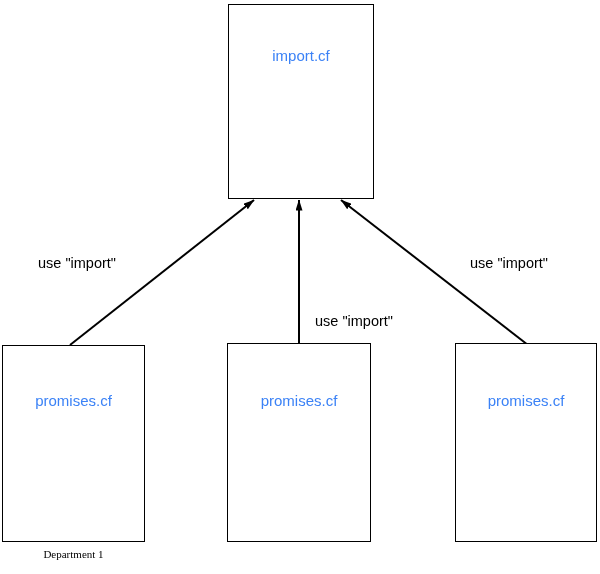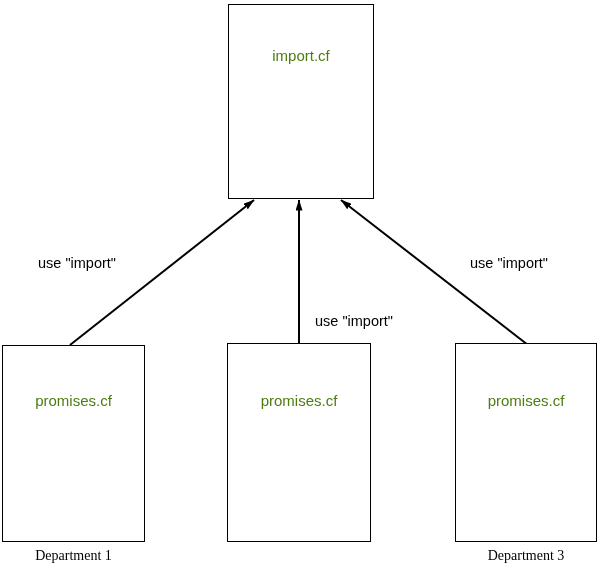--- a/index.html
+++ b/index.html
@@ -29,37 +29,37 @@
     border: 1px solid #000000;
     background: #ffffff;
   }
   .box-label {
     position: absolute;
     left: 0;
     right: 0;
     text-align: center;
     font-family: "Liberation Sans", sans-serif;
     font-size: 15px;
-    color: #4d7c0f;
+    color: #3b82f6;
     white-space: nowrap;
   }
   .edge-label {
     position: absolute;
     font-family: "Liberation Sans", sans-serif;
     font-size: 14.5px;
     color: #000000;
     white-space: nowrap;
     background: #ffffff;
     padding: 0 2px;
   }
   .dept-caption {
     position: absolute;
     text-align: center;
     font-family: "Liberation Serif", serif;
-    font-size: 14px;
+    font-size: 11px;
     color: #000000;
     white-space: nowrap;
   }
 </style>
 </head>
 <body>
 
 <div id="canvas">
 
   <svg class="layer" viewBox="0 0 600 574" xmlns="http://www.w3.org/2000/svg">
@@ -82,19 +82,18 @@
   </div>
   <div class="dept-caption" style="left:2px; top:548px; width:143px;">Department 1</div>
 
   <div class="box" style="left:227px; top:343px; width:144px; height:199px;">
     <div class="box-label" style="top:48px;">promises.cf</div>
   </div>
 
   <div class="box" style="left:455px; top:343px; width:142px; height:199px;">
     <div class="box-label" style="top:48px;">promises.cf</div>
   </div>
-  <div class="dept-caption" style="left:455px; top:548px; width:142px;">Department 3</div>
 
   <div class="edge-label" style="left:36px; top:255px;">use "import"</div>
   <div class="edge-label" style="left:313px; top:313px;">use "import"</div>
   <div class="edge-label" style="left:468px; top:255px;">use "import"</div>
 
 </div>
 
 </body></html>

